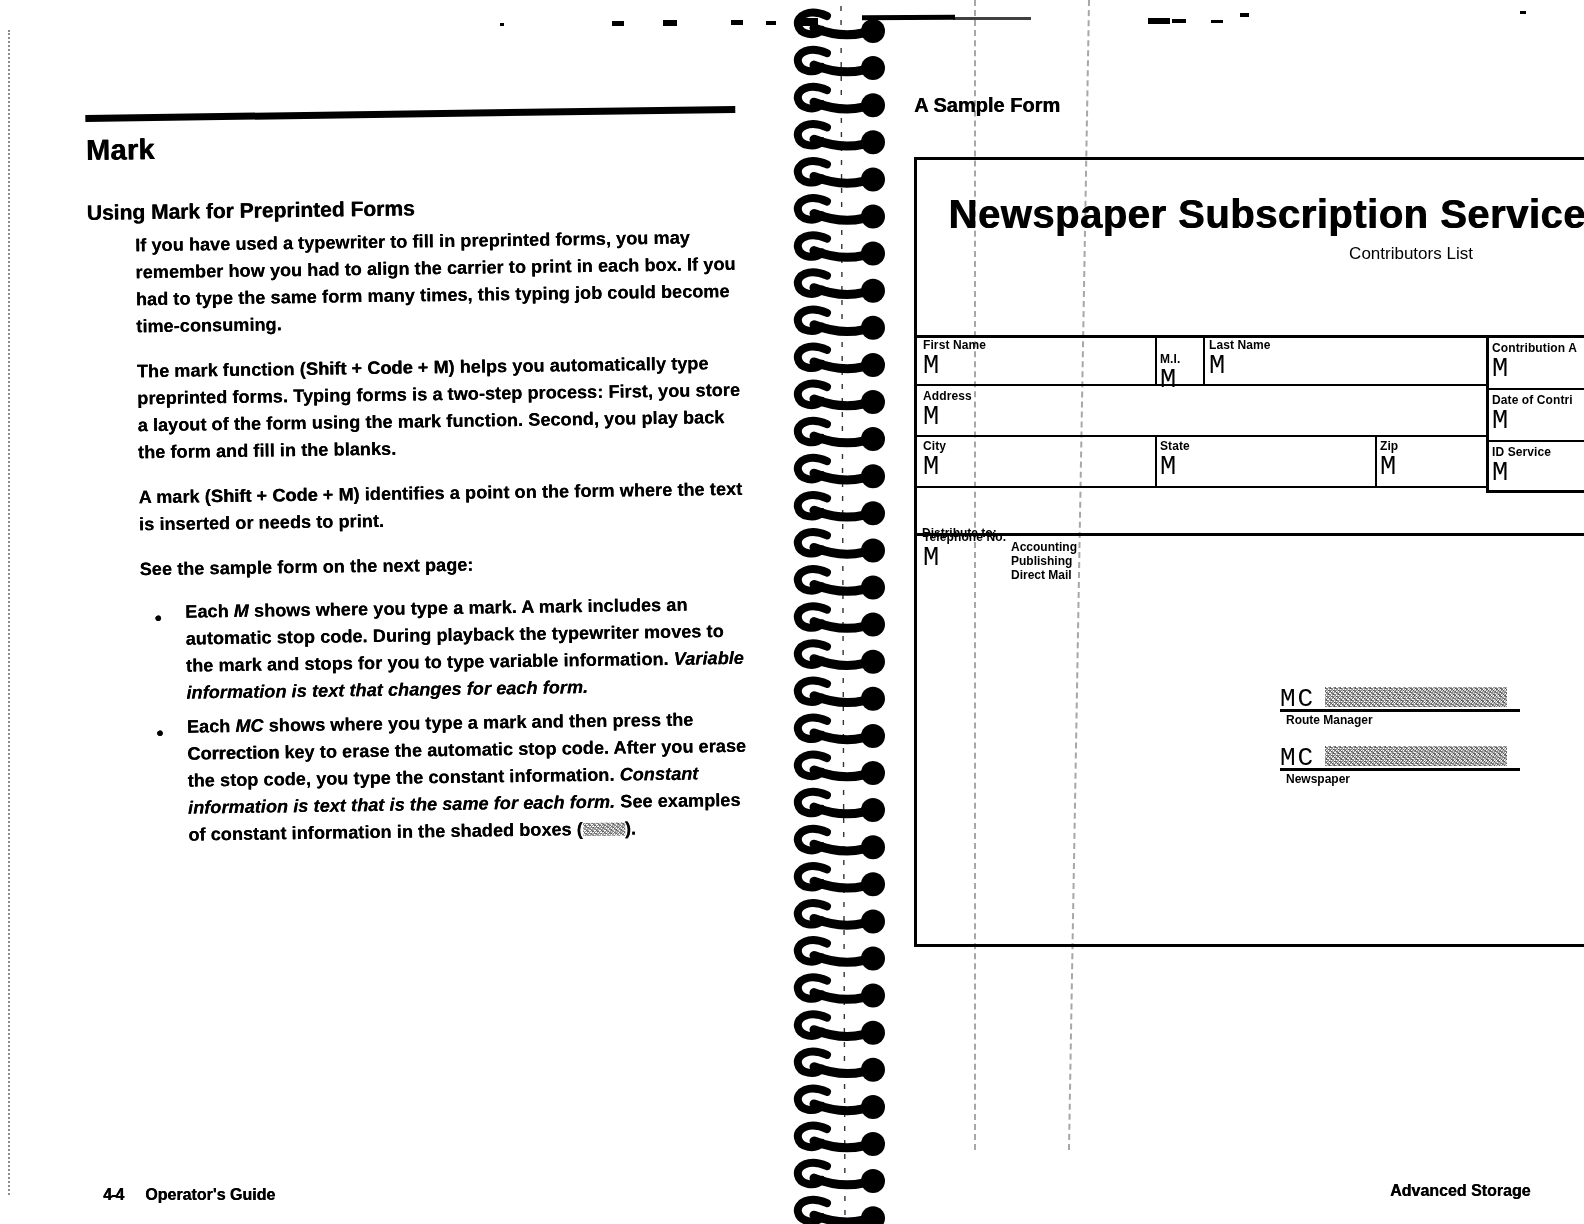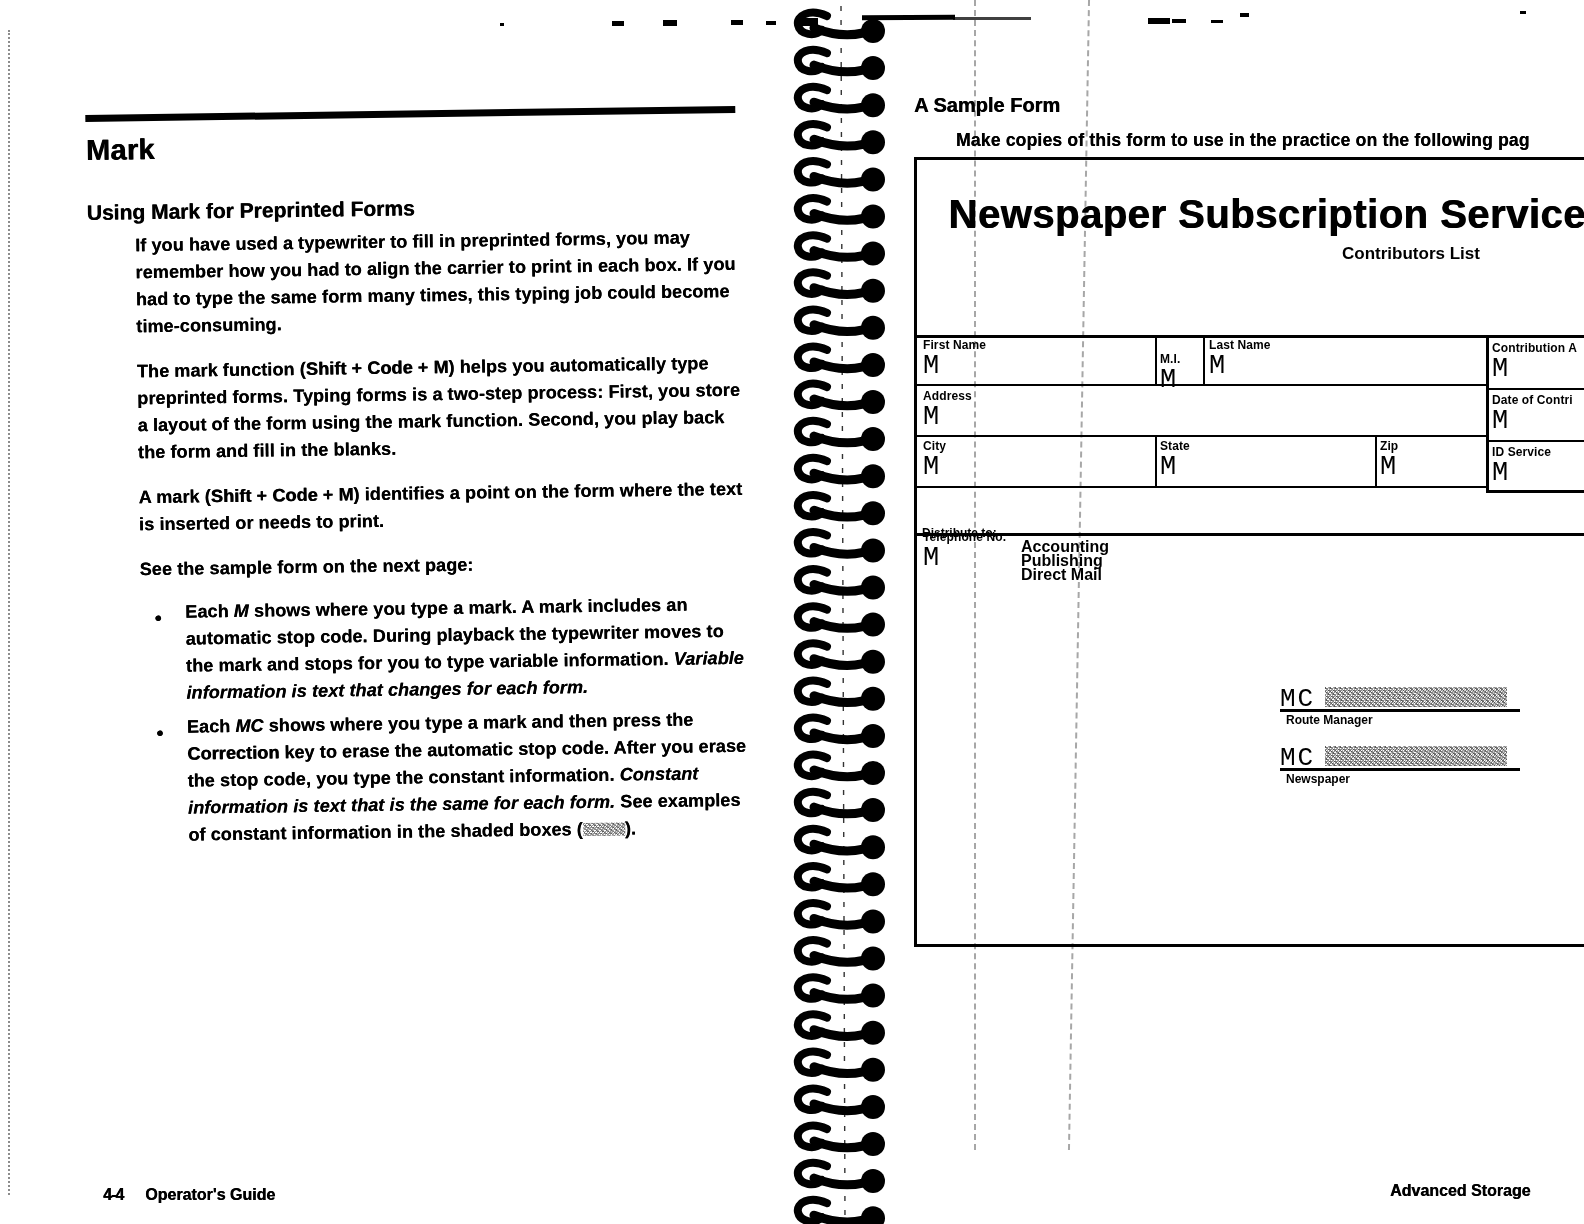--- a/index.html
+++ b/index.html
@@ -37,27 +37,27 @@
 
   
   .rp-head{position:absolute;left:914px;top:94px;font-size:20px;font-weight:700;text-shadow:0.5px 0 0 #000;}
   .rp-intro{position:absolute;left:956px;top:130px;font-size:17.5px;font-weight:600;
             letter-spacing:0.2px;white-space:nowrap;text-shadow:0.25px 0 0 #000;}
   .form{position:absolute;left:914px;top:157px;width:700px;height:790px;
         border:3px solid #000;box-sizing:border-box;}
   .f-title{position:absolute;left:20px;top:32px;width:660px;text-align:center;
            font-size:40px;font-weight:700;letter-spacing:0.5px;text-shadow:0.8px 0 0 #000;white-space:nowrap;}
   .f-subtitle{position:absolute;left:354px;top:84px;width:280px;text-align:center;
-              font-size:17px;font-weight:700;}
+              font-size:17px;font-weight:400;}
   .hline,.vline{position:absolute;background:#000;}
   .cell{position:absolute;}
   .flabel{font-size:12px;font-weight:700;white-space:nowrap;letter-spacing:0.1px;text-align:right;}
   .fmark{font-family:"Liberation Mono",monospace;font-size:27px;line-height:24px;font-weight:400;margin-top:2px;}
   .dist-label{position:absolute;left:5px;top:366px;font-size:12px;font-weight:700;}
-  .dist-items{position:absolute;left:104px;top:380px;font-size:16px;font-weight:700;line-height:14px;}
+  .dist-items{position:absolute;left:94px;top:380px;font-size:12px;font-weight:700;line-height:14px;}
   .sig-mc{position:absolute;font-family:"Liberation Mono",monospace;font-size:26px;font-weight:400;letter-spacing:2px;}
   .sig-blob{position:absolute;width:182px;height:20px;opacity:.85;}
   .sig-line{position:absolute;width:240px;height:3px;background:#000;}
   .sig-label{position:absolute;font-size:12px;font-weight:700;}
 
   
   .fold{position:absolute;width:0;border-left:2px dashed rgba(60,60,60,.45);}
   .noise{position:absolute;background:#000;}
   .edge-dots{position:absolute;left:8px;top:30px;height:1165px;width:0;
              border-left:2px dotted rgba(0,0,0,.45);}
@@ -148,21 +148,20 @@
         <use href="#ring" xlink:href="#ring" x="0" y="1009.7"></use>
         <use href="#ring" xlink:href="#ring" x="0" y="1046.8"></use>
         <use href="#ring" xlink:href="#ring" x="0" y="1083.9"></use>
         <use href="#ring" xlink:href="#ring" x="0" y="1121"></use>
         <use href="#ring" xlink:href="#ring" x="0" y="1158.1000000000001"></use>
         <use href="#ring" xlink:href="#ring" x="0" y="1195.2"></use>
       </g>
   </svg>
 
   <div class="rp-head">A Sample Form</div>
-  <div class="rp-intro">Make copies of this form to use in the practice on the following pag</div>
 
   <div class="form">
     <div class="f-title">Newspaper Subscription Service</div>
     <div class="f-subtitle">Contributors List</div>
 
     <div class="hline" style="left:0;top:175px;width:700px;height:3px;"></div>
     <div class="hline" style="left:0;top:224px;width:569px;height:2px;"></div>
     <div class="hline" style="left:569px;top:228px;width:131px;height:2px;"></div>
     <div class="hline" style="left:0;top:275px;width:569px;height:2px;"></div>
     <div class="hline" style="left:569px;top:280px;width:131px;height:2px;"></div>

